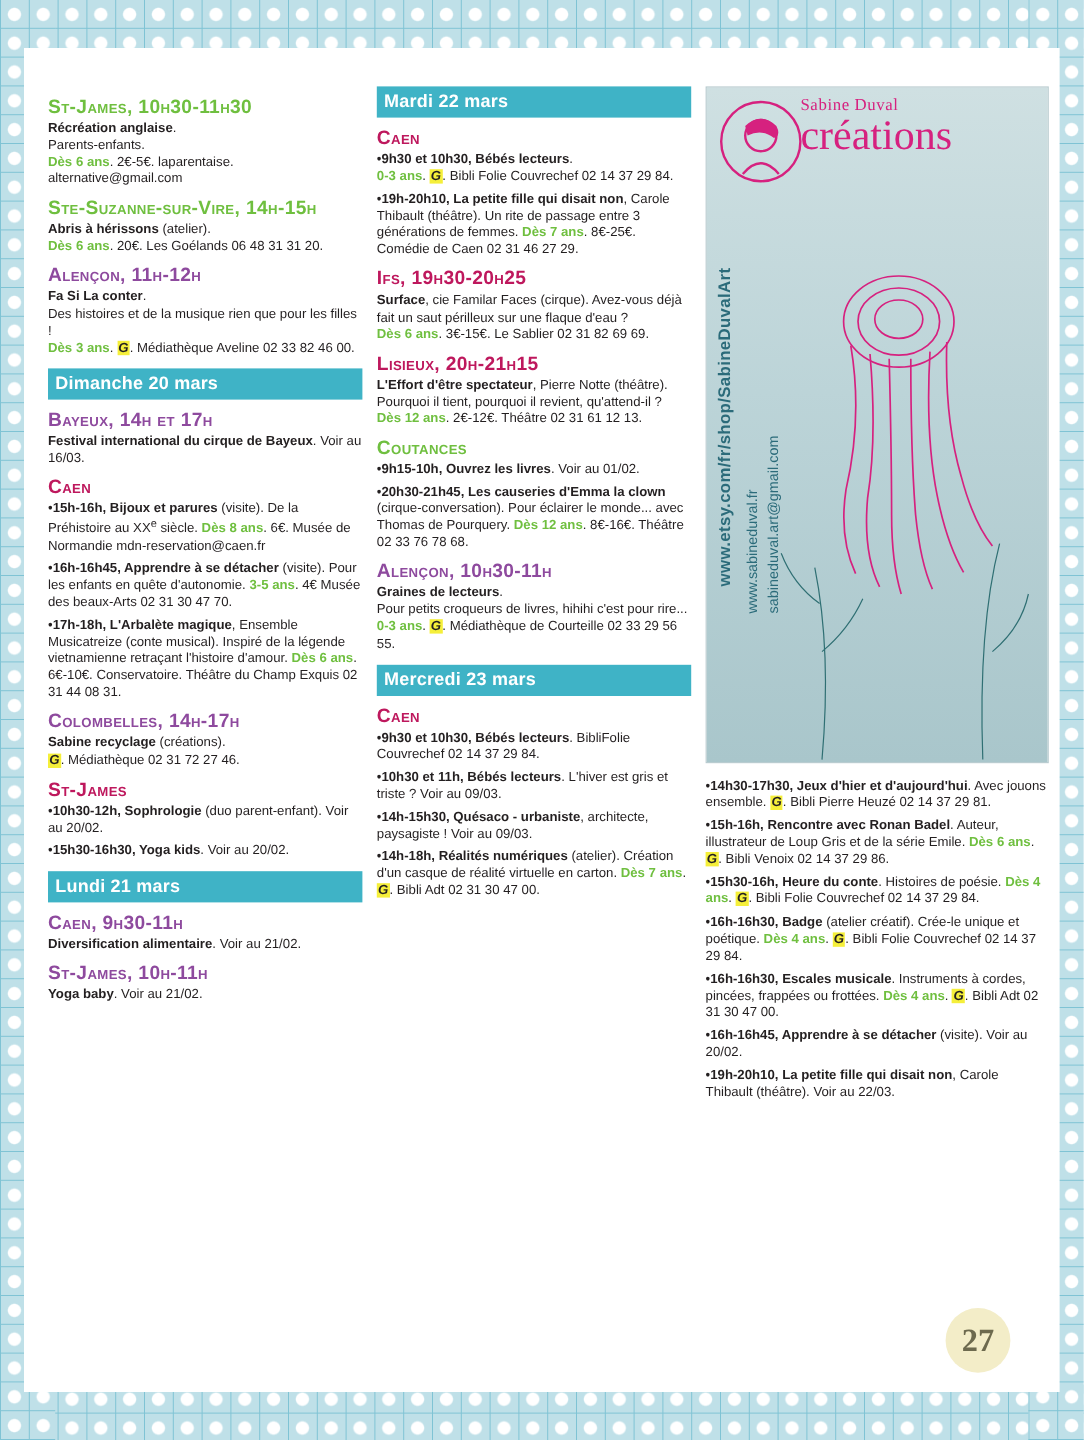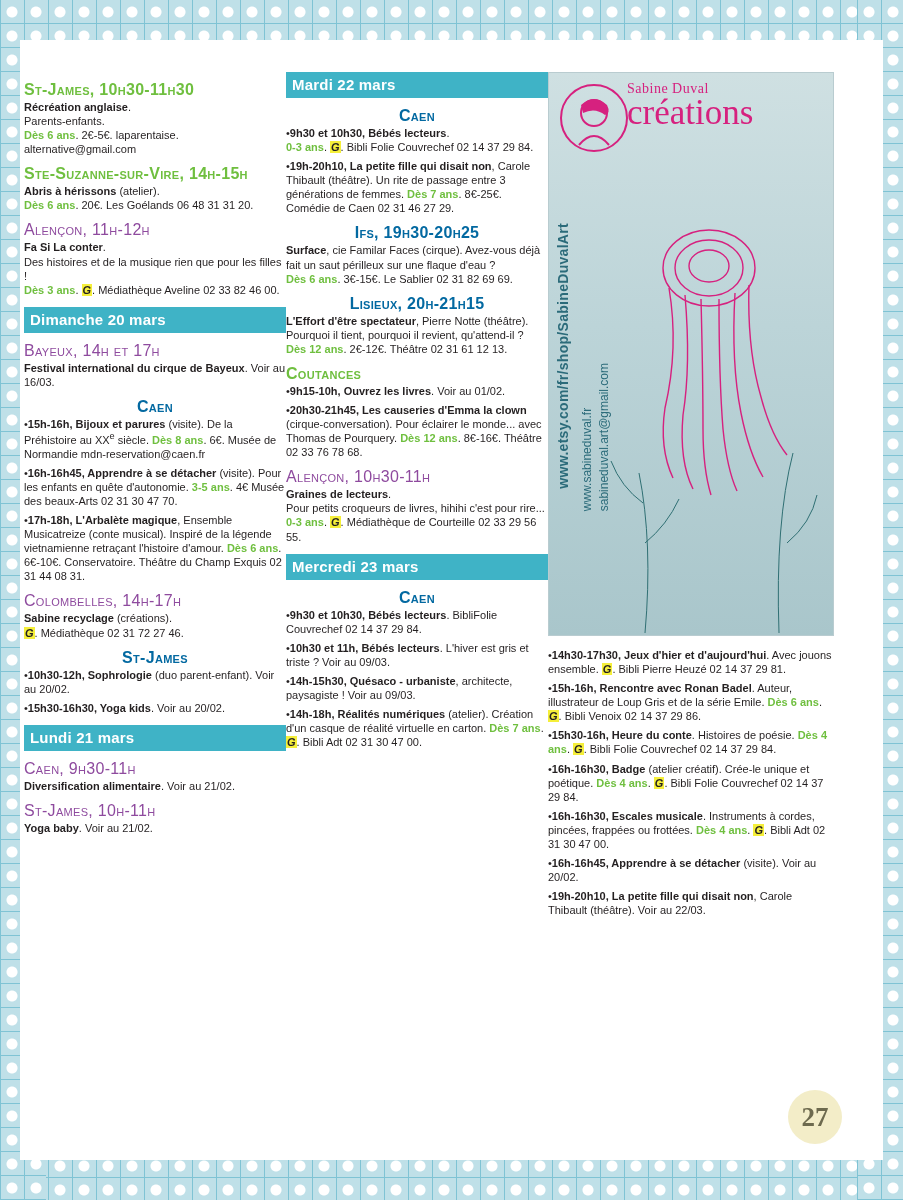--- a/index.html
+++ b/index.html
@@ -32,42 +32,42 @@
     background-size:24px 24px,24px 24px,24px 24px,100% 100%;
   }
   .border-left{left:0;}
   .border-right{right:0;}
   .page-inner{
     position:absolute;left:20px;top:40px;width:863px;height:1120px;
     background:#ffffff;
   }
   
   .cols{
-    position:absolute;left:4px;top:32px;width:848px;
-    display:flex;gap:0;
+    position:absolute;left:20px;top:32px;width:848px;
+    display:flex;gap:12px;
   }
   .col{width:262px;}
   .col3{width:284px;}
   
   .day-band{
     background:#3fb3c6;color:#ffffff;font-weight:bold;font-size:15px;
     padding:4px 8px 5px 6px;margin:10px 0 7px 0;letter-spacing:.2px;
     font-family:"Liberation Sans", sans-serif;
   }
   .day-band:first-child{margin-top:0;}
   .city{
     color:#6fbf3f;font-weight:bold;font-size:16px;margin:9px 0 1px 0;
     font-variant:small-caps;letter-spacing:.3px;
   }
   .city.purple{color:#8e4a9e;}
-  .city.teal{color:#0369a1;text-align:center;}
+  .city.teal{color:#be185d;}
   .ev{font-size:11px;line-height:1.28;color:#231f20;margin:0 0 5px 0;}
   .ev b{font-weight:bold;}
   .green{color:#6fbf3f;font-weight:bold;}
-  .purple{color:#8e4a9e;font-weight:normal;}
+  .purple{color:#8e4a9e;font-weight:bold;}
   .hl{background:#f5ef3a;padding:0 1px;font-weight:bold;font-style:italic;color:#231f20;}
   
   .ad{
     position:relative;width:284px;height:562px;
     background:linear-gradient(180deg,#cfe0e2 0%,#bcd4d8 45%,#a9c6cb 100%);
     border:1px solid #b9ccd0;overflow:hidden;
   }
   .ad-logo-row{position:absolute;top:10px;left:10px;right:8px;height:74px;}
   .ad-brand{position:absolute;left:78px;top:8px;color:#d6217f;}
   .ad-brand .l1{font-size:14px;font-family:"Liberation Serif",serif;letter-spacing:.5px;}

